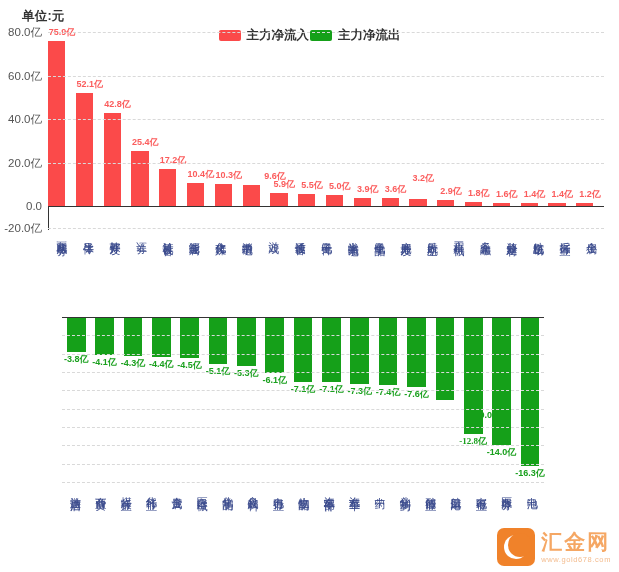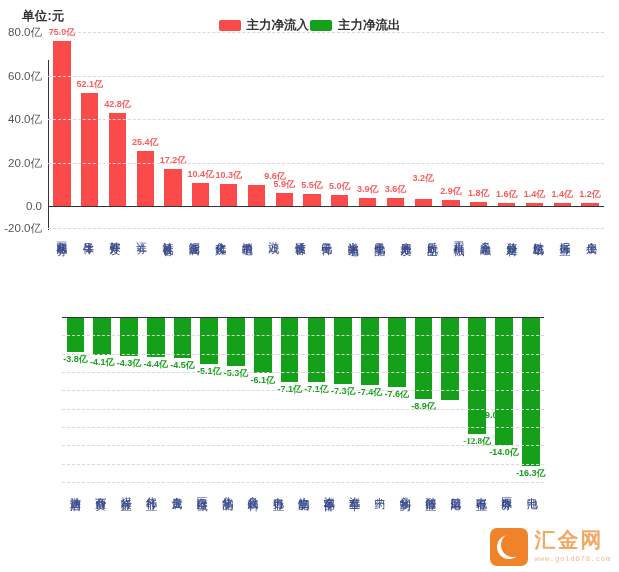--- a/index.html
+++ b/index.html
@@ -12,21 +12,21 @@
   }
   .root{position:absolute;inset:0;}
 
   
   .unit-label{
     position:absolute;left:22px;top:8px;
     font-size:12.5px;color:#333333;font-weight:bold;
     letter-spacing:.2px;
   }
   .legend{
-    position:absolute;top:17px;left:0;width:619px;
+    position:absolute;top:27px;left:0;width:619px;
     display:flex;justify-content:center;align-items:center;gap:1px;font-family:Liberation Mono, monospace;
   }
   .legend-item{display:flex;align-items:center;gap:6px;}
   .legend-swatch{width:22px;height:11px;border-radius:2px;display:block;}
   .legend-text{font-size:12.5px;color:#333;font-weight:bold;}
 
   
   #chart1{
     position:absolute;left:0;top:28px;width:619px;height:265px;
   }
@@ -50,21 +50,21 @@
     position:absolute;left:48px;top:178px;width:556px;height:0;
     border-top:1.4px solid #333;
   }
 
   .bars{
     position:absolute;left:0;bottom:0;width:100%;height:100%;
     display:flex;align-items:flex-end;justify-content:space-between;
   }
   .bar-cell{
     flex:1 1 0;height:100%;position:relative;
-    display:flex;align-items:flex-end;justify-content:center;
+    display:flex;align-items:flex-end;justify-content:flex-start;
   }
   .bar-red{
     width:62%;background:#fb4a4a;border-radius:0;
   }
   .bar-value-red{
     position:absolute;left:50%;transform:translateX(-50%);
     font-size:9px;color:#fb5c5c;white-space:nowrap;font-weight:bold;
   }
 
   
@@ -108,21 +108,21 @@
     font-size:9px;color:#1aa01e;white-space:nowrap;font-weight:bold;
   }
   .cats2{
     position:absolute;left:62px;width:482px;
     display:flex;justify-content:space-between;
   }
 
   
   .watermark{
     position:absolute;right:8px;bottom:6px;
-    display:flex;align-items:center;gap:6px;opacity:.95;font-family:Liberation Mono, monospace;
+    display:flex;align-items:center;gap:6px;opacity:.95;
   }
   .wm-mark{
     width:38px;height:38px;border-radius:7px;background:#f07c1f;
     position:relative;flex:none;
   }
   .wm-mark::before{
     content:"";position:absolute;left:7px;top:7px;width:24px;height:24px;
     border-radius:50%;background:#ffffff;
   }
   .wm-mark::after{
@@ -366,24 +366,20 @@
           </div>
           <div class="bar-cell2">
             <div class="bar-green" style="height: 67.8333px; background: rgb(21, 160, 25);"></div>
             <div class="bar-value-green" style="top: 68.8333px;">-7.4亿</div>
           </div>
           <div class="bar-cell2">
             <div class="bar-green" style="height: 69.6667px; background: rgb(21, 160, 25);"></div>
             <div class="bar-value-green" style="top: 70.6667px;">-7.6亿</div>
           </div>
           <div class="bar-cell2">
-            <div class="bar-green" style="height: 81.5833px; background: rgb(21, 160, 25);"></div>
-            <div class="bar-value-green" style="top: 82.5833px;">-8.9亿</div>
-          </div>
-          <div class="bar-cell2">
             <div class="bar-green" style="height: 82.5px; background: rgb(21, 160, 25);"></div>
             <div class="bar-value-green" style="top: 92px; margin-left: 44px;">-9.0亿</div>
           </div>
           <div class="bar-cell2">
             <div class="bar-green" style="height: 117.333px; background: rgb(21, 160, 25);"></div>
             <div class="bar-value-green" style="top: 118.333px; font-family: Liberation Serif, serif;">-12.8亿</div>
           </div>
           <div class="bar-cell2">
             <div class="bar-green" style="height: 128.333px; background: rgb(21, 160, 25);"></div>
             <div class="bar-value-green" style="top: 129.333px;">-14.0亿</div>

